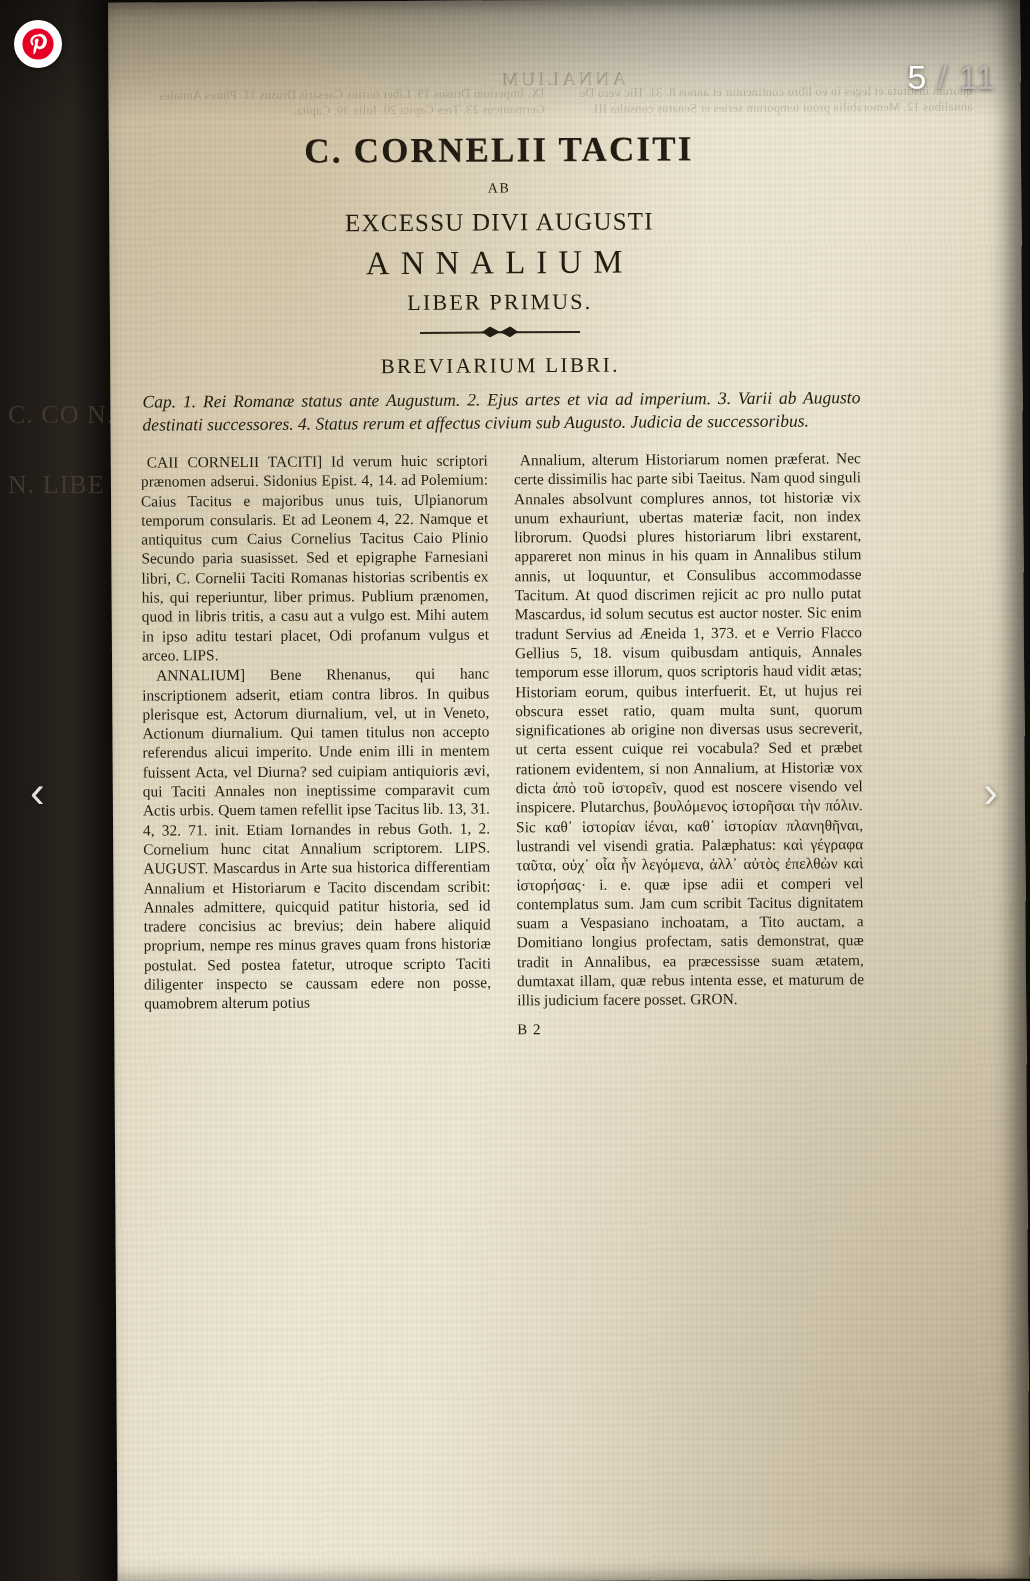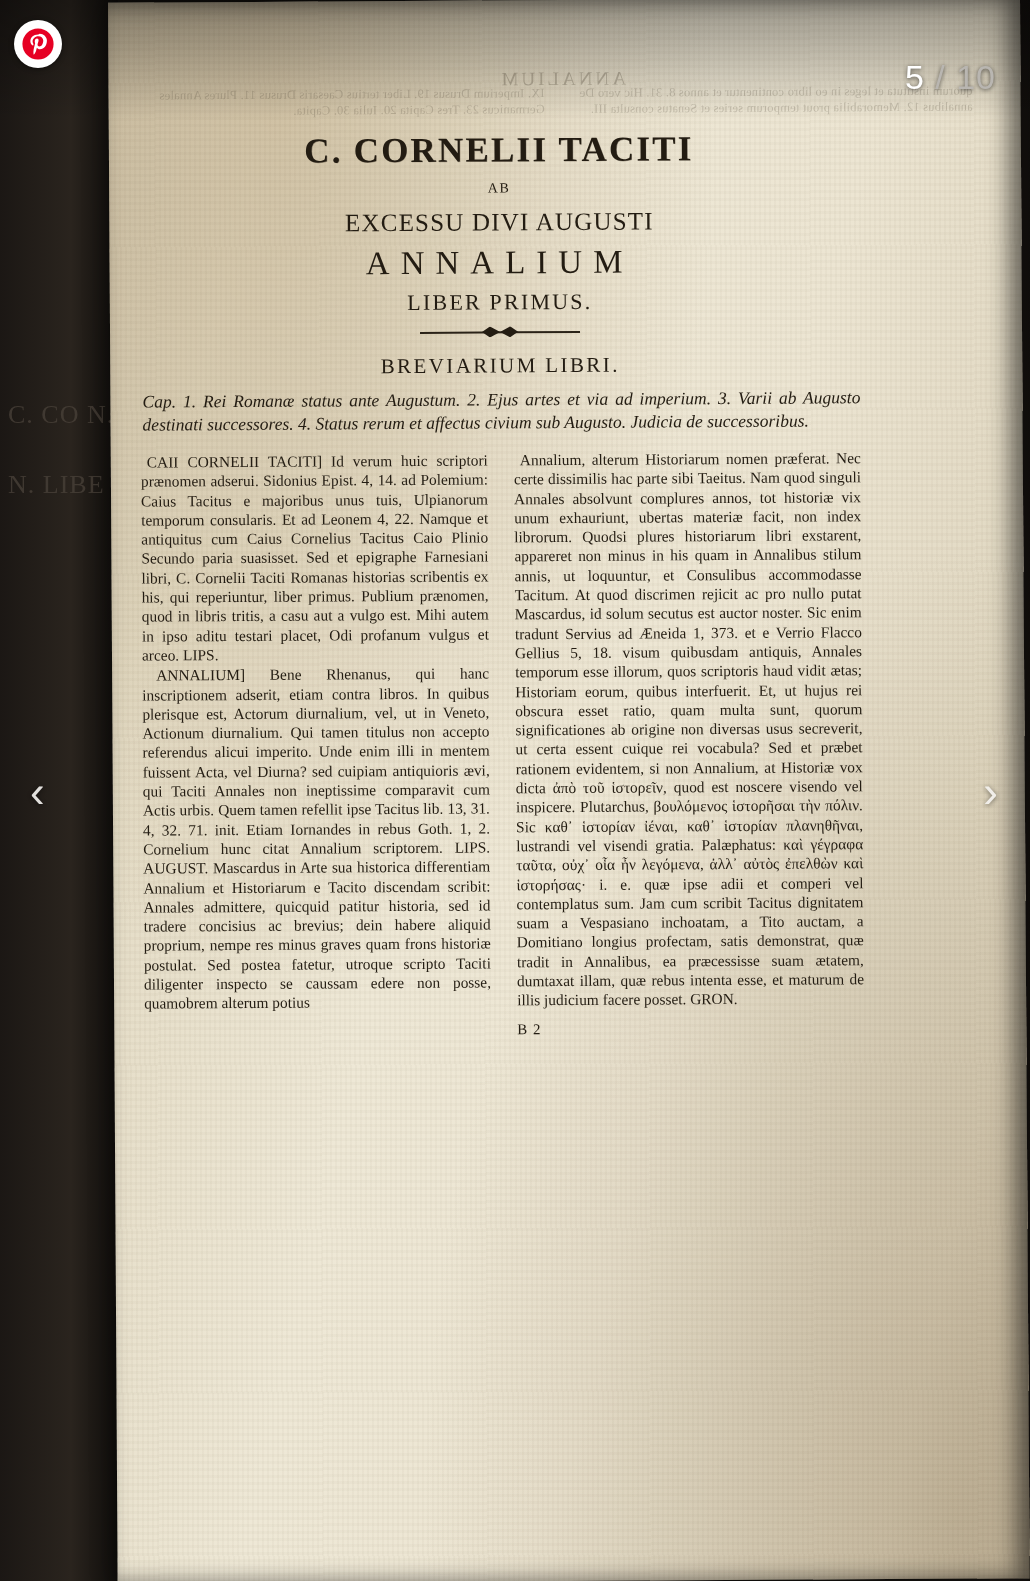--- a/index.html
+++ b/index.html
@@ -293,19 +293,19 @@
       <svg width="34" height="34" viewBox="0 0 24 24" aria-hidden="true">
         <circle cx="12" cy="12" r="11" fill="#e60023"></circle>
         <path d="M12.2 5.3c-3.6 0-5.6 2.3-5.6 4.8 0 1.2.6 2.6 1.7 3 .2.1.3 0 .3-.1l.2-.8c0-.1 0-.2-.1-.3-.3-.4-.5-.9-.5-1.6 0-2 1.6-3.8 4-3.8 2.2 0 3.5 1.3 3.5 3.1 0 2.3-1.1 4.2-2.7 4.2-.9 0-1.5-.7-1.3-1.6.2-1 .7-2.1.7-2.9 0-.7-.4-1.2-1.1-1.2-.9 0-1.6.9-1.6 2.1 0 .8.3 1.3.3 1.3s-1 4-1.1 4.7c-.3 1.4 0 3.1 0 3.2 0 .1.1.1.2.1.1 0 1.1-1.4 1.5-2.6l.6-2.3c.3.6 1.2 1.1 2.2 1.1 2.9 0 4.9-2.6 4.9-6.1 0-2.6-2.3-4.9-5.1-4.9z" fill="#ffffff"></path>
       </svg>
     </span>
   </div>
 
   <div class="counter">
     <span>5</span>
     <span class="total">/</span>
-    <span class="total">10</span>
+    <span class="total">11</span>
   </div>
 
   <div class="arrow prev">‹</div>
   <div class="arrow next">›</div>
 
 </div>
 
 </body></html>

